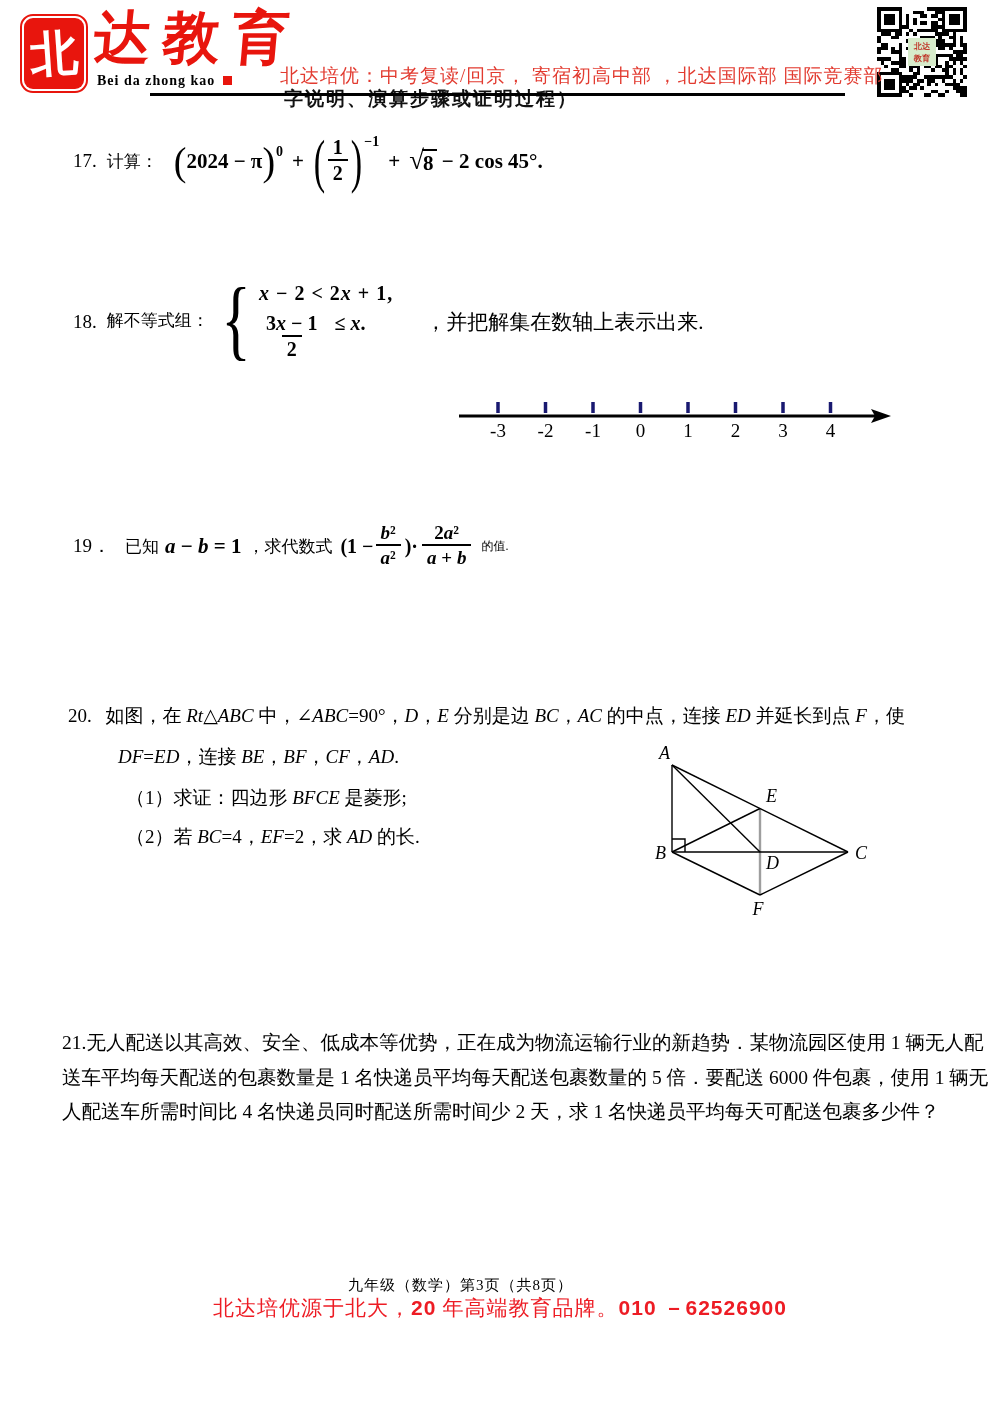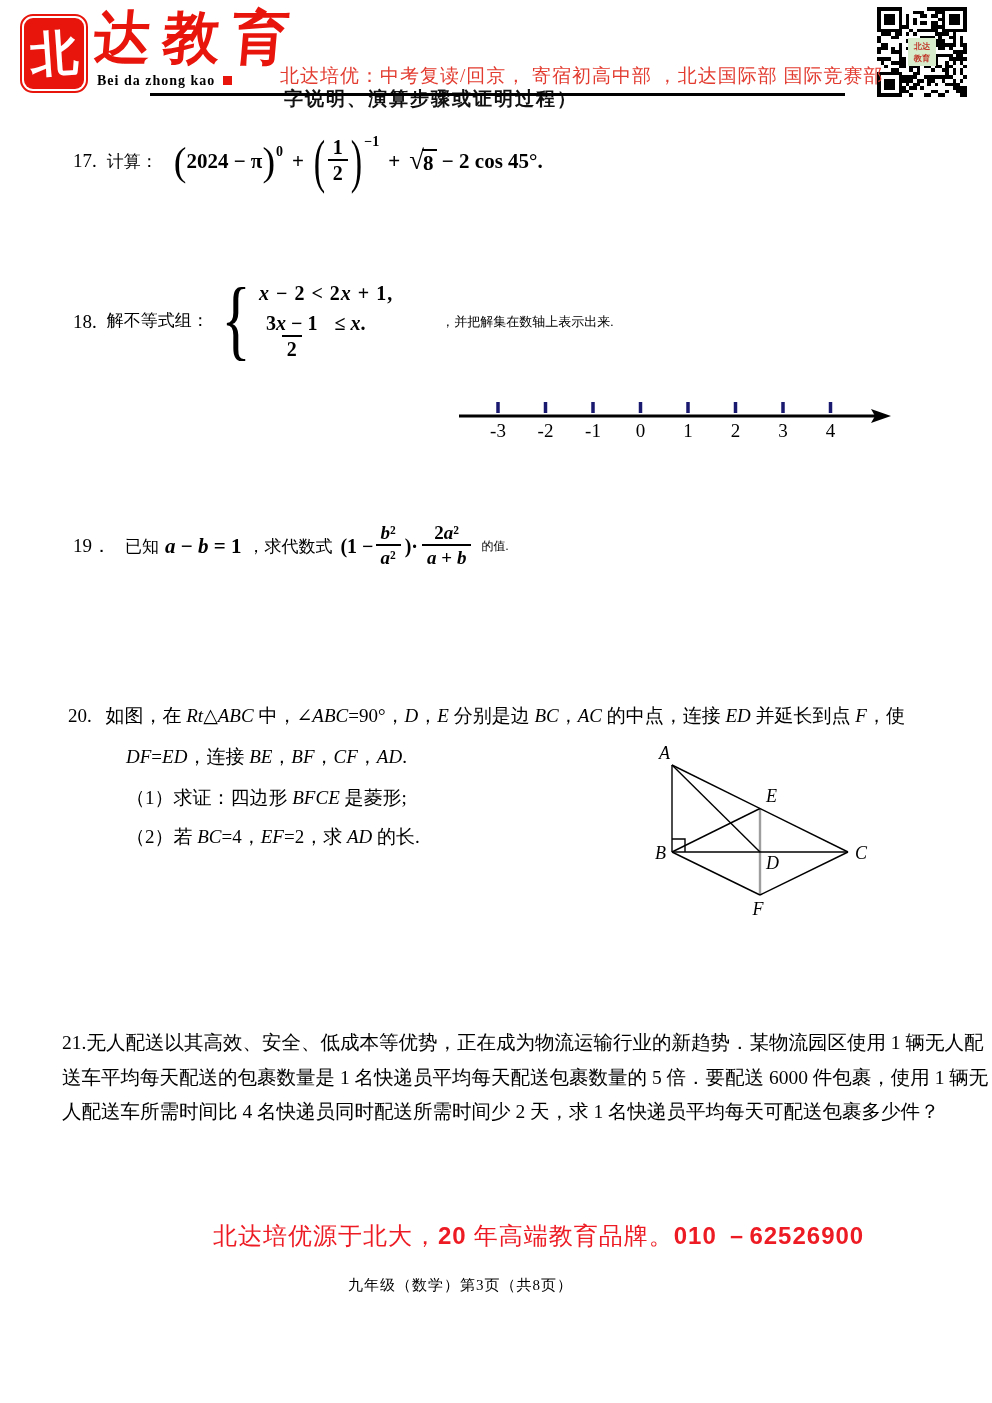--- a/index.html
+++ b/index.html
@@ -62,49 +62,49 @@
   .q17 { position:absolute; left:73px; top:128px; height:66px; display:flex; align-items:center; }
   .q17 .qlabel { margin:0 16px 0 10px; }
 
   
   .q18 { position:absolute; left:73px; top:276px; height:92px; display:flex; align-items:center; }
   .q18 .qlabel { margin:0 6px 4px 10px;text-align:right; }
   .brace { font-size:88px; font-weight:400; line-height:0.88; transform:scaleX(0.7); margin:0 2px 4px 0; }
   .sys { display:flex; flex-direction:column; gap:7px; font-size:20px; }
   .sys .r1 { font-weight:600; letter-spacing:1px; }
   .sys .r2 { display:flex; align-items:flex-start; gap:10px; font-weight:600; }
-  .q18 .suffix { font-size:13px; margin-left:48px; }
+  .q18 .suffix { font-size:21px; margin-left:32px; }
 
   
   .numberline { position:absolute; left:453px; top:392px; }
 
   
   .q19 { position:absolute; left:73px; top:508px; height:76px; display:flex; align-items:center; }
   .q19 .qno { margin-right:14px; }
   .q19 .given { font-size:21px; font-weight:600; margin:0 6px; }
   .q19 .openp { font-size:20px; font-weight:600; margin-left:8px; white-space:pre; }
   .q19 .closep { font-size:20px; font-weight:600; margin:0 2px; }
   .q19 .frac { font-size:19px; }
   .q19 .tail { font-size:12px; margin-left:8px; }
 
   
   .q20-line1 { position:absolute; left:68px; top:703px; font-size:19px; white-space:nowrap; }
   .q20-line1 .qno { margin-right:9px; }
-  .q20-line2 { position:absolute; left:126px; top:744px; font-size:19px; white-space:nowrap; }
+  .q20-line2 { position:absolute; left:118px; top:744px; font-size:19px; white-space:nowrap; }
   .q20-item1 { position:absolute; left:126px; top:785px; font-size:19px; white-space:nowrap; }
   .q20-item2 { position:absolute; left:126px; top:824px; font-size:19px; white-space:nowrap; }
   .figure { position:absolute; left:640px; top:740px; }
   .figure text { font-style:italic; font-size:18px; font-family:"Liberation Serif",serif; }
 
   
   .q21 { position:absolute; left:62px; top:1026px; font-size:19.5px; line-height:34.5px; white-space:nowrap; }
 
   
   .footer-page  { position:absolute; left:348px; top:1276px; font-size:15px; letter-spacing:1px;text-align:right; }
-  .footer-brand { position:absolute; left:213px; top:1220px; font-size:24px; color:var(--footer-red,#ed1c24); letter-spacing:1px; white-space:nowrap; }
+  .footer-brand { position:absolute; left:213px; top:1294px; font-size:21px; color:var(--footer-red,#ed1c24); letter-spacing:1px; white-space:nowrap; }
   .footer-brand .bnum { font-family:"Liberation Sans","DejaVu Sans",sans-serif; font-weight:700; }
 </style>
 </head>
 <body>
 
 <div class="page" style="--logo-red: #e8150d; --tagline-red: #e23b30; --footer-red: #ed1c24;">
 
   <div>
     <div class="seal">
       <span>北</span>

